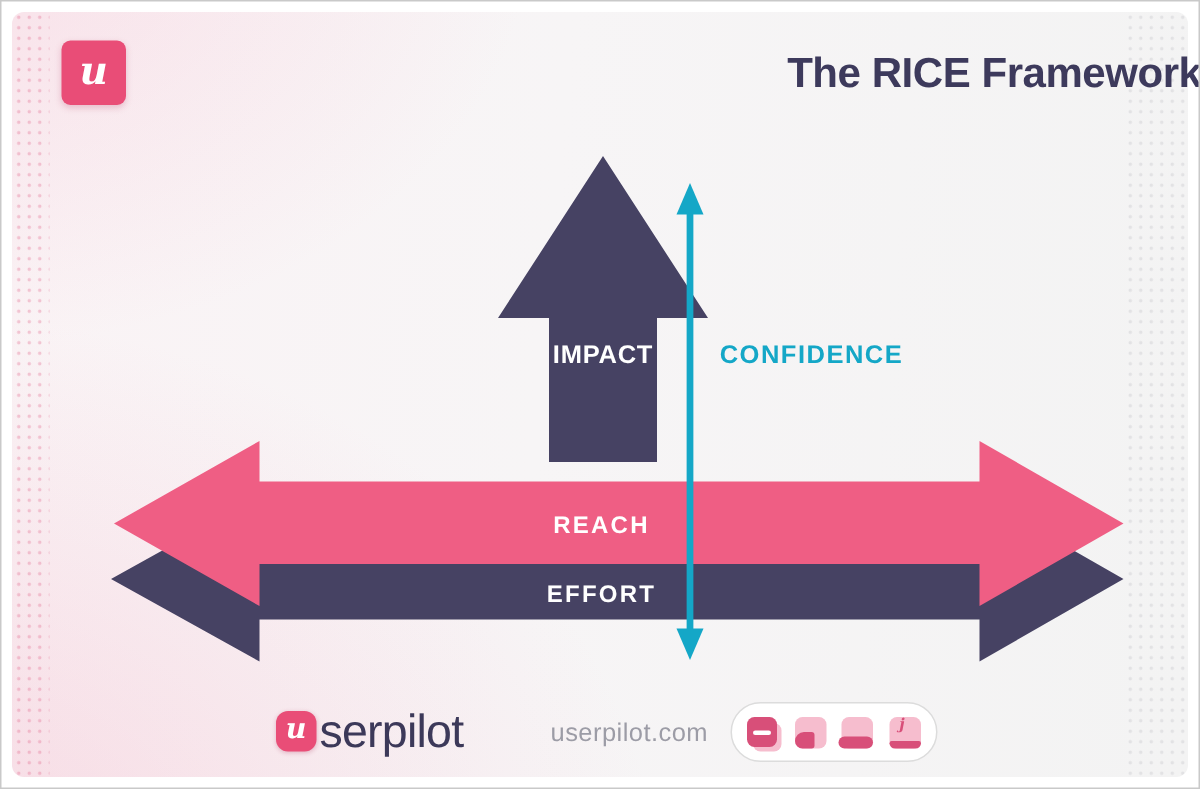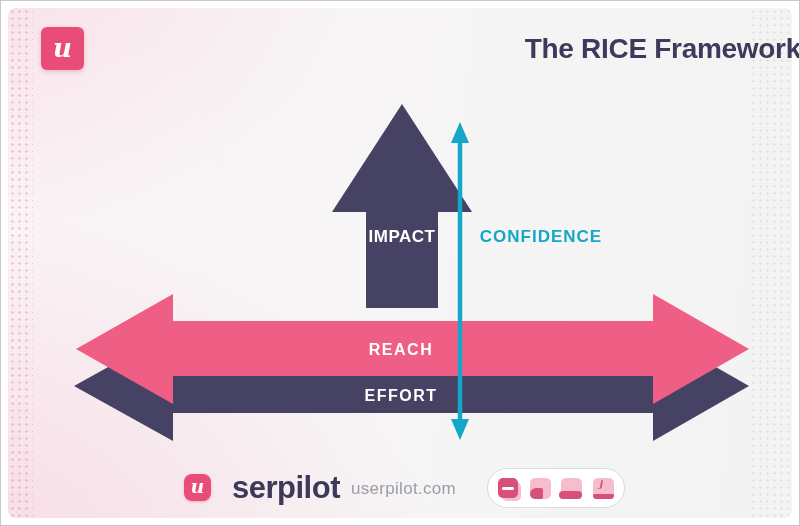--- a/index.html
+++ b/index.html
@@ -54,24 +54,24 @@
     position:absolute;left:183px;top:470px;height:32px;
     display:flex;align-items:center;
   }
   .brand-badge{
     width:27px;height:27px;background:#e94d77;border-radius:8px;
     display:flex;align-items:center;justify-content:center;margin-right:2px;
     box-shadow:0 1px 3px rgba(180,60,100,0.3);
   }
   .brand-badge .script-u{font-size:19px;}
   .brand-rest{
-    font-size:31px;font-weight:bold;color:#3c3959;letter-spacing:-0.5px;line-height:1;margin-left:19px;
+    font-size:31px;font-weight:normal;color:#3c3959;letter-spacing:-0.5px;line-height:1;
   }
   .site-url{
-    position:absolute;left:350px;top:478px;font-size:17px;color:#9c9ca6;letter-spacing:0.3px;
+    position:absolute;left:366px;top:478px;font-size:17px;color:#9c9ca6;letter-spacing:0.3px;
   }
   
   .pill{
     position:absolute;left:486px;top:467px;width:138px;height:40px;
     background:#ffffff;border:1px solid #dcdcdc;border-radius:20px;
     display:flex;align-items:center;justify-content:space-evenly;box-sizing:border-box;
   }
   .picon{position:relative;width:21px;height:21px;}
   .picon .lightsq{position:absolute;left:0;top:0;width:21px;height:21px;background:#f6bdce;border-radius:5px;}
   

